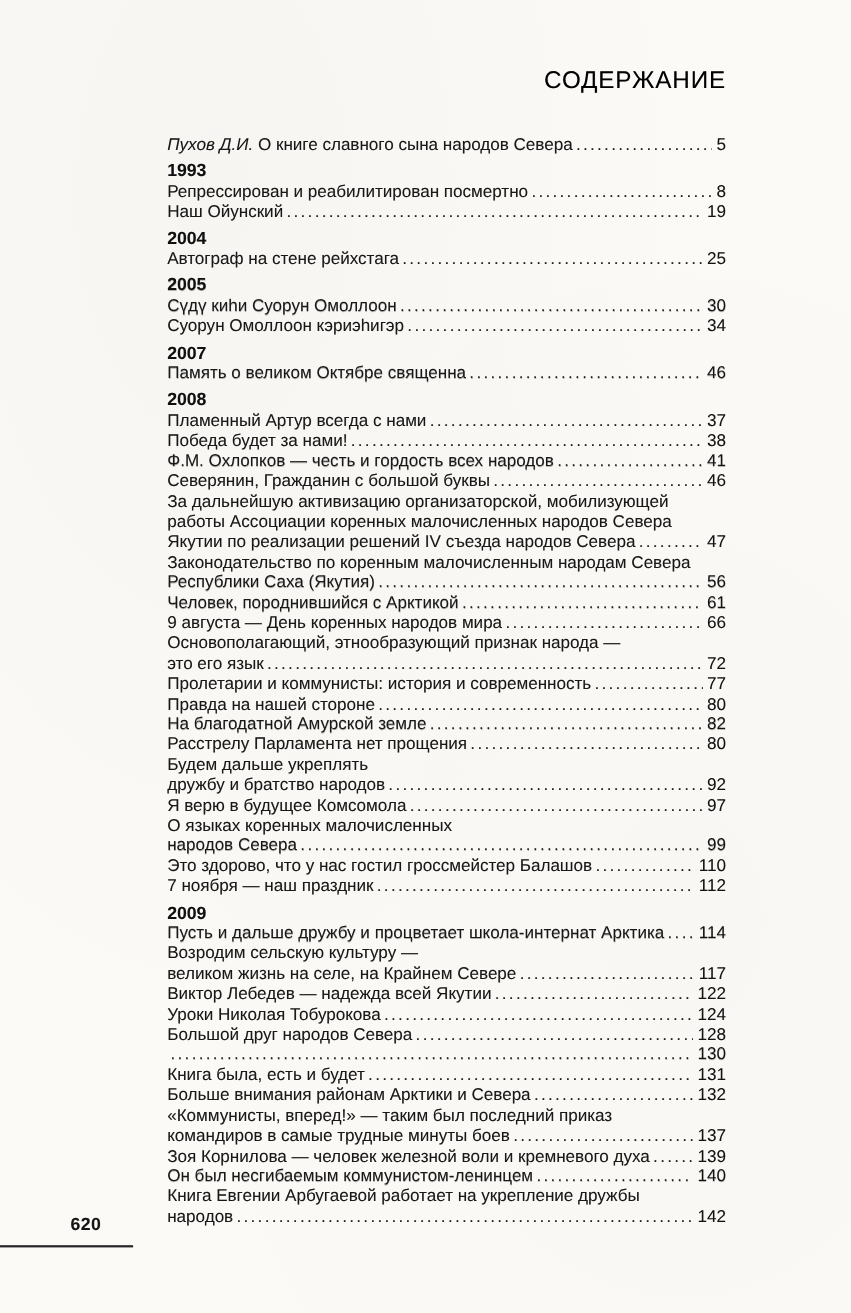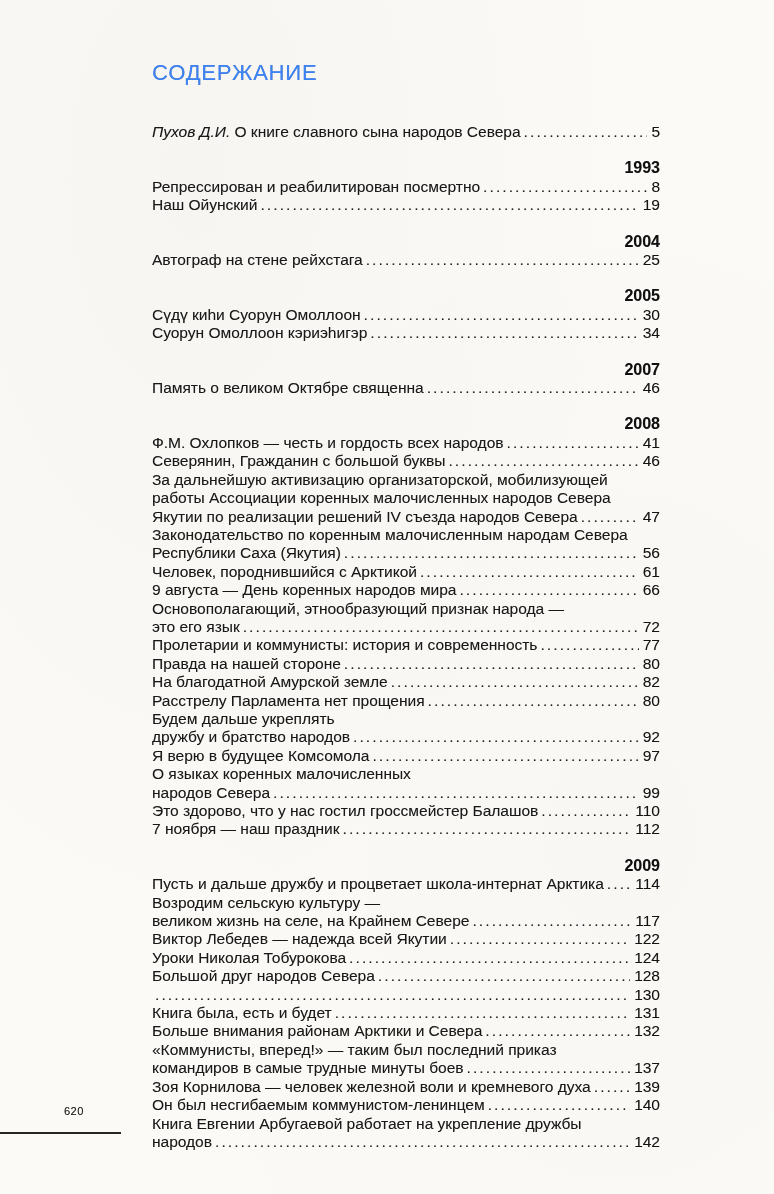--- a/index.html
+++ b/index.html
@@ -18,36 +18,36 @@
   .sheet { position: absolute; inset: 0; }
   .content {
     position: absolute;
     left: 152px; top: 61px;
     width: 508px;
   }
   .doc-title {
     font-size: 22px;
     font-weight: normal;
     letter-spacing: 0.8px;
-    text-align: left;
+    text-align: right;
     line-height: 24px;
     margin: 0 0 38px 0;
-    color: #3b82f6;
+    color: #000000;
     text-shadow: 0.2px 0.2px 0 rgba(0,0,0,0.35);
   }
   .toc {
     font-size: 15.5px;
     line-height: 18.4px;
     text-shadow: 0.2px 0.2px 0 rgba(0,0,0,0.28);
   }
   .toc-year {
     font-weight: bold;
     font-size: 16px;
-    text-align: right;
-    margin-top: 18px;
+    text-align: left;
+    margin-top: 6px;
     color: #101010;
   }
   .toc-row {
     display: flex;
     align-items: baseline;
     width: 100%;
   }
   .toc-text { white-space: nowrap; }
   .toc-text i { font-style: italic; }
   .toc-leader {
@@ -63,24 +63,25 @@
     color: #1d1d1d;
   }
   .toc-page {
     flex: 0 0 auto;
     margin-left: 2px;
     color: #131313;
   }
   .folio-num {
     position: absolute;
     left: 64px; top: 1105px;
-    font-size: 11px;
+    font-size: 16px;
     letter-spacing: 0.5px;
     color: #161616;
     text-shadow: 0.2px 0.2px 0 rgba(0,0,0,0.3);
+    font-weight: bold;
   }
   .folio-rule {
     position: absolute;
     left: 0; top: 1132px;
     width: 121px; height: 2px;
     background: #242424;
   }
 </style>
 </head>
 <body>
@@ -123,20 +124,30 @@
           <span class="toc-page">34</span>
         </div>
         <div class="toc-year">2007</div>
         <div class="toc-row">
           <span class="toc-text">Память о великом Октябре священна</span>
           <span class="toc-leader"></span>
           <span class="toc-page">46</span>
         </div>
         <div class="toc-year">2008</div>
         <div class="toc-row">
+          <span class="toc-text">Пламенный Артур всегда с нами</span>
+          <span class="toc-leader"></span>
+          <span class="toc-page">37</span>
+        </div>
+        <div class="toc-row">
+          <span class="toc-text">Победа будет за нами!</span>
+          <span class="toc-leader"></span>
+          <span class="toc-page">38</span>
+        </div>
+        <div class="toc-row">
           <span class="toc-text">Ф.М. Охлопков — честь и гордость всех народов</span>
           <span class="toc-leader"></span>
           <span class="toc-page">41</span>
         </div>
         <div class="toc-row">
           <span class="toc-text">Северянин, Гражданин с большой буквы</span>
           <span class="toc-leader"></span>
           <span class="toc-page">46</span>
         </div>
         <div class="toc-row">

